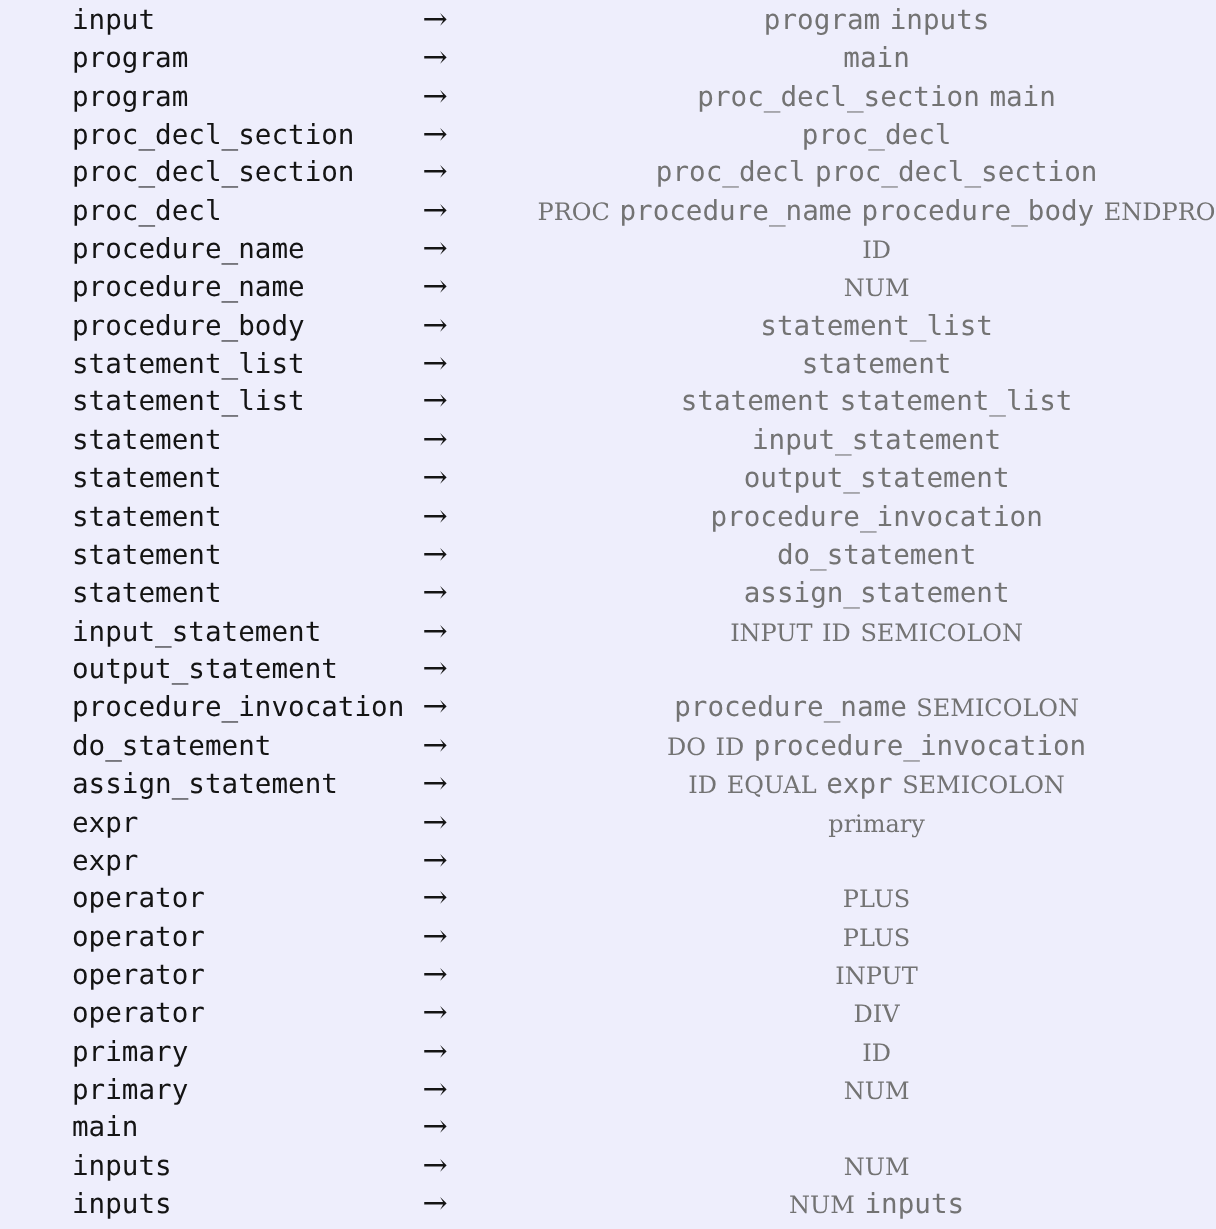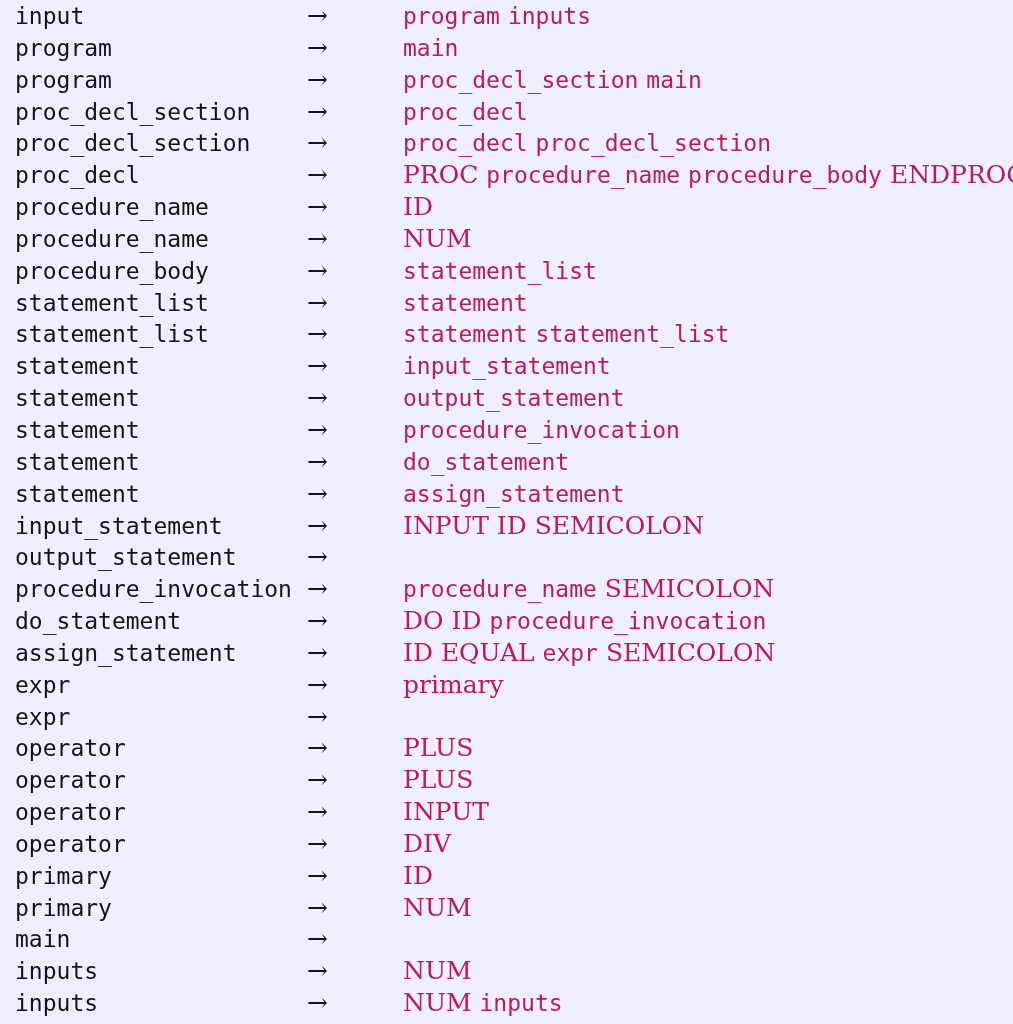--- a/index.html
+++ b/index.html
@@ -23,20 +23,21 @@
     padding: 0;
     display: block;
   }
 
   .rule-row {
     display: flex;
     align-items: baseline;
     height: 31.85px;
     line-height: 31.85px;
     white-space: nowrap;
+    margin-left: 45px;
   }
 
   .lhs {
     flex: 0 0 auto;
     width: 305px;
     padding-left: 15px;
     box-sizing: border-box;
     font-family: "DejaVu Sans Mono", monospace;
     font-size: 23px;
     letter-spacing: 0px;
@@ -50,27 +51,28 @@
     font-family: "DejaVu Serif", serif;
     font-size: 25px;
     color: #141414;
     text-align: left;
     padding-left: 2px;
   }
 
   .rhs {
     flex: 1 1 auto;
     box-sizing: border-box;
-    color: #be185d;
+    color: #737373;
+    text-align: center;
   }
 
   
   .t {
     font-family: "DejaVu Serif", serif;
-    font-size: 25px;
+    font-size: 20px;
   }
 
   
   .n {
     font-family: "DejaVu Sans Mono", monospace;
     font-size: 23px;
   }
 
   .sp {
     font-family: "DejaVu Serif", serif;

